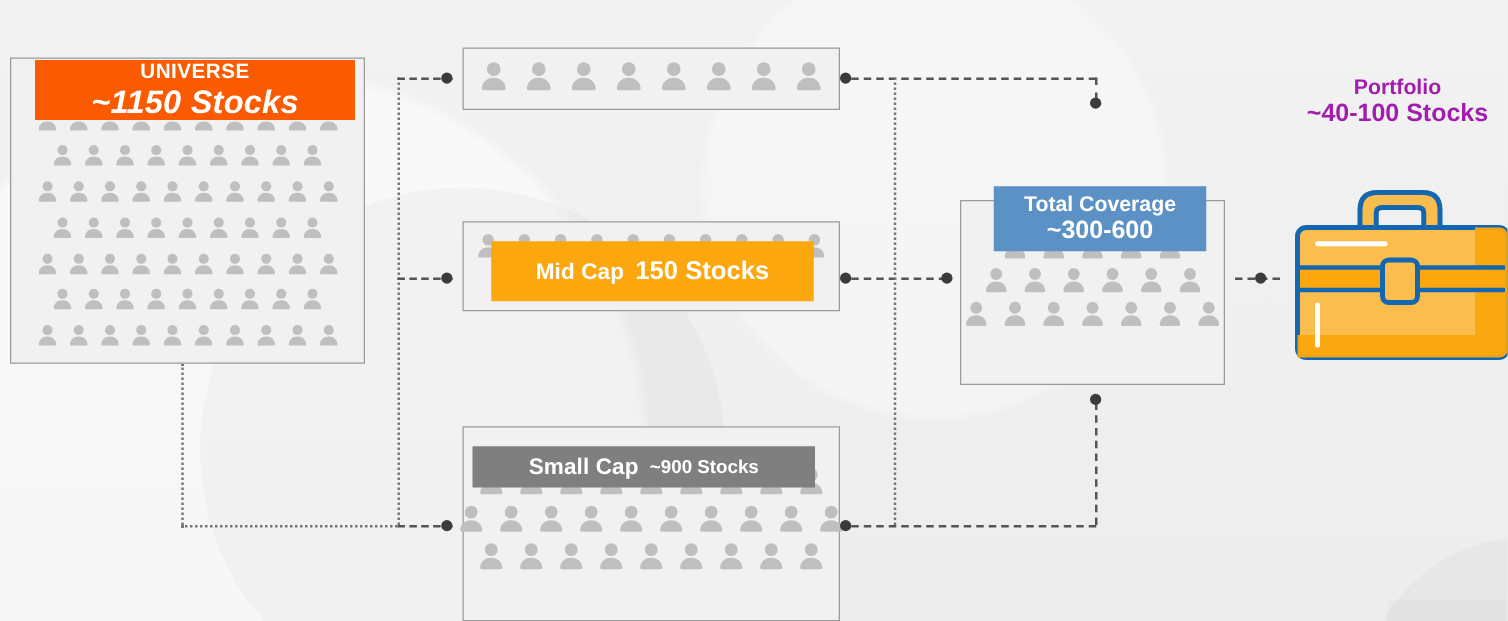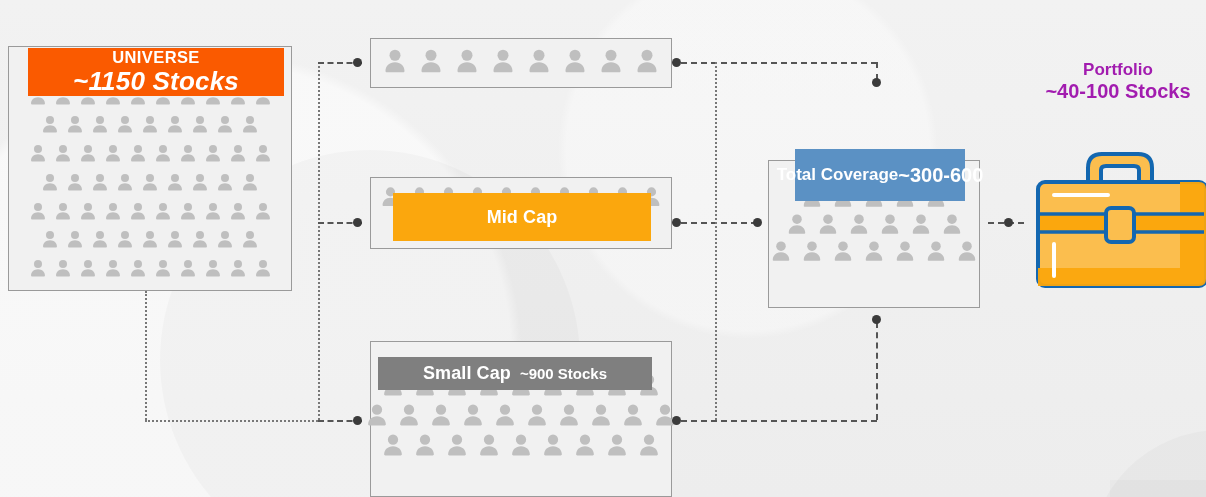--- a/index.html
+++ b/index.html
@@ -41,21 +41,21 @@
 
   #midcap-banner{left:393px;top:145px;width:258px;height:48px;background:#fba70d;}
   #midcap-banner .lbl{font-size:18px;}
   #midcap-banner .num{font-size:20.5px;margin-left:9px;}
 
   #smallcap-banner{left:378px;top:309px;width:274px;height:33px;background:#7f7f7f;}
   #smallcap-banner .lbl{font-size:18px;}
   #smallcap-banner .num{font-size:15px;margin-left:9px;}
 
   #coverage-banner{left:795px;top:101px;width:170px;height:52px;background:#5b91c4;
-    justify-content:center;line-height:1.05;}
+    flex-direction:column;justify-content:center;line-height:1.05;}
   #coverage-banner .t1{font-size:17px;font-weight:700;}
   #coverage-banner .t2{font-size:20px;font-weight:800;margin-top:1px;}
 
   
   #universe-box{left:8px;top:46px;width:284px;height:245px;}
   #largecap-box{left:370px;top:38px;width:302px;height:50px;}
   #midcap-box{left:370px;top:177px;width:302px;height:72px;}
   #smallcap-box{left:370px;top:341px;width:302px;height:156px;}
   #coverage-box{left:768px;top:160px;width:212px;height:148px;}
 
@@ -620,20 +620,21 @@
               <circle cx="12" cy="6.6" r="4.4" fill="#BFBFBF"></circle>
               <path d="M12 12.2c-4.5 0-7.6 3.1-7.6 6.9 0 .6.4 1 1 1h13.2c.6 0 1-.4 1-1 0-3.8-3.1-6.9-7.6-6.9z" fill="#BFBFBF"></path>
             </svg>
           </span>
         </div>
       </div>
   </div>
 
   <div class="banner" id="midcap-banner">
     <span class="lbl">Mid Cap</span>
+    <span class="num">150 Stocks</span>
   </div>
   <div class="panel" id="midcap-box">
     <div class="people" style="left:0;right:0;top:7px;align-items:center;">
         <div class="prow" style="gap:4px;margin-bottom:2px;">
           <span class="person">
             <svg viewBox="0 0 24 24" width="25" height="25">
               <circle cx="12" cy="6.6" r="4.4" fill="#BFBFBF"></circle>
               <path d="M12 12.2c-4.5 0-7.6 3.1-7.6 6.9 0 .6.4 1 1 1h13.2c.6 0 1-.4 1-1 0-3.8-3.1-6.9-7.6-6.9z" fill="#BFBFBF"></path>
             </svg>
           </span>

